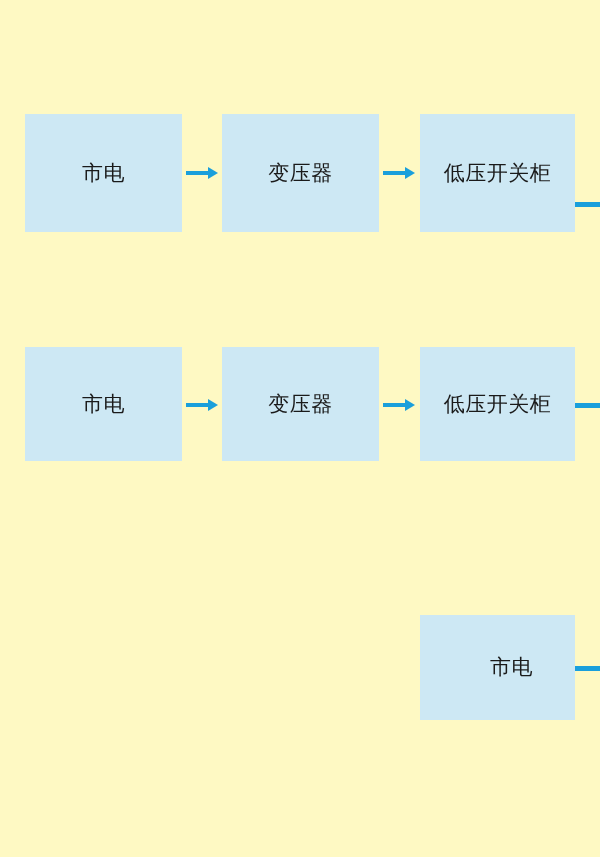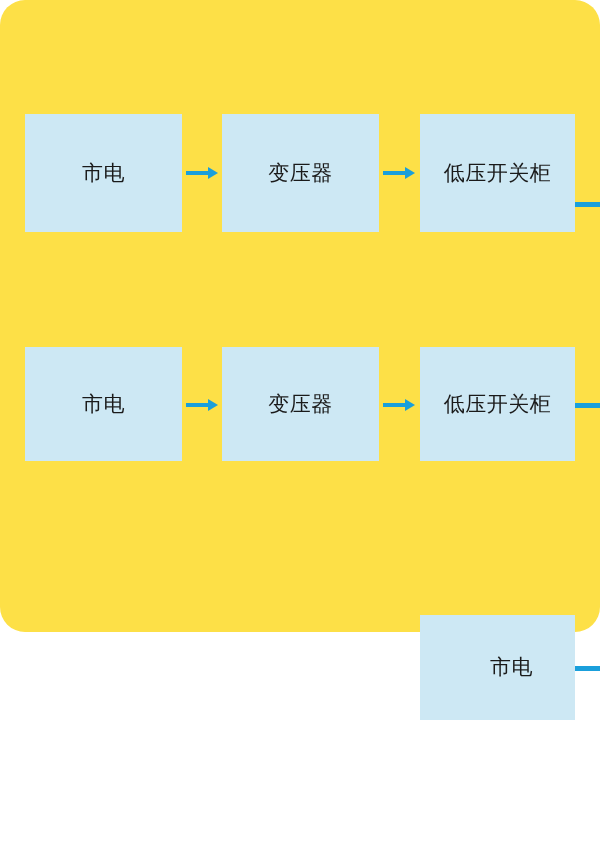--- a/index.html
+++ b/index.html
@@ -13,23 +13,22 @@
     position: relative;
     overflow: hidden;
     font-family: "Liberation Sans", "DejaVu Sans", sans-serif;
   }
 
   #canvas {
     position: absolute;
     left: 0;
     top: 0;
     width: 600px;
-    height: 632px;
-    background: #fde047;
-    border-radius: 25px;
+    height: 857px;
+    background: #fef9c3;
   }
 
   .node {
     position: absolute;
     background: #cde8f4;
     box-sizing: border-box;
     display: flex;
     align-items: center;
     justify-content: center;
   }

